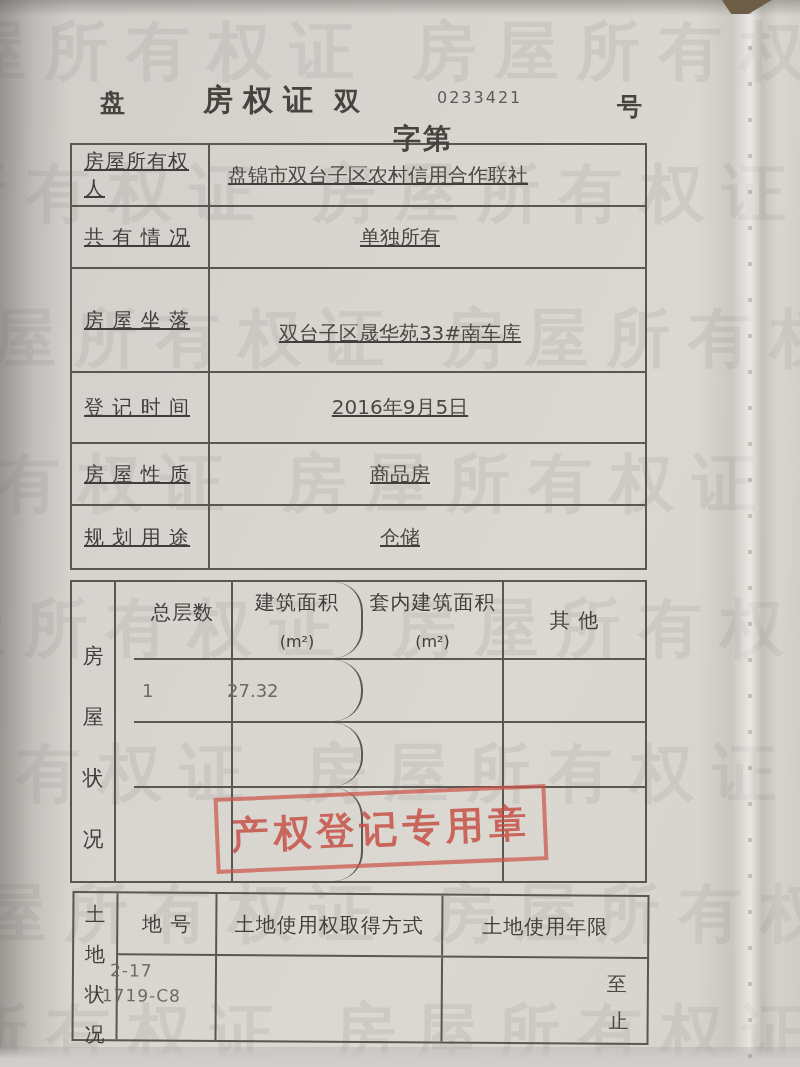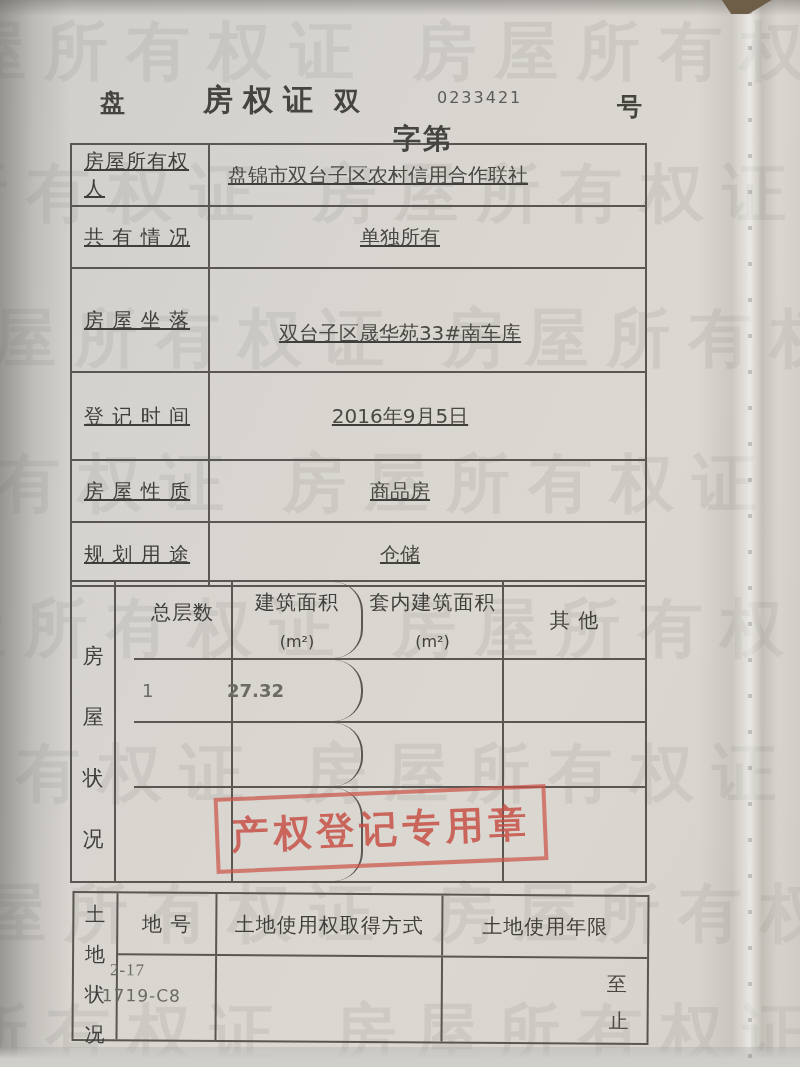--- a/index.html
+++ b/index.html
@@ -42,59 +42,59 @@
   .tbl { left:70px; top:143px; width:577px;text-decoration:underline; }
   .tbl-row { display:flex; border-bottom:2px solid #5a5752; }
   .tbl-row:last-child { border-bottom:none; }
   .tbl-label { width:138px; border-right:2px solid #5a5752; display:flex; align-items:center;
     padding-left:12px; font-size:20px; letter-spacing:1px; }
   .tbl-value { flex:1; display:flex; align-items:center; justify-content:center;
     font-size:20px; padding-right:55px; color:#4a4843; }
   .v-left { justify-content:flex-start; padding-left:18px; padding-right:0; }
   .v-top { align-items:flex-start; padding-top:14px;margin-top:37px; }
   .r1 { height:62px; } .r2 { height:62px; } .r3 { height:104px; }
-  .r4 { height:88px; } .r5 { height:62px; } .r6 { height:62px; }
+  .r4 { height:71px; } .r5 { height:62px; } .r6 { height:62px; }
   
   .house { left:70px; top:580px; width:577px; height:303px; display:flex; }
   .v-label-col { width:44px; border-right:2px solid #5a5752; display:flex; flex-direction:column;
     align-items:center; font-size:21px; }
   .house .v-label-col { padding-top:60px; gap:33px; }
   .house-main { flex:1; display:flex; flex-direction:column;padding-left:18px; }
   .house-header { display:flex; height:78px; border-bottom:2px solid #5a5752; }
   .h-col { border-right:2px solid #5a5752; display:flex; flex-direction:column;
     align-items:center; justify-content:center; font-size:20px; letter-spacing:1px; }
   .h-col:last-child { border-right:none; flex:1; }
   .h-unit { font-size:16px; margin-top:16px; letter-spacing:0; }
   .hc1 { width:99px; } .hc2 { width:130px;border-radius:29px; } .hc3 { width:141px; }
   .house-row { display:flex; border-bottom:2px solid #5a5752; }
   .house-row:last-child { border-bottom:none; flex:1; }
   .hr1 { height:63px; } .hr2 { height:65px; }
   .d-cell { border-right:2px solid #5a5752; display:flex; align-items:center;
     font-size:18px; color:#6c6a64; }
   .d-cell:last-child { border-right:none; flex:1; }
   .d-floors { padding-left:8px; }
-  .d-area span { margin-left:-6px;font-weight:bold; }
+  .d-area span { margin-left:-6px; }
   
   .stamp { position:absolute; left:215px; top:791px; width:332px; height:76px;
     border:4px solid rgba(203,84,74,0.72); transform:rotate(-2.4deg);
     display:flex; align-items:center; justify-content:center;
     font-size:38px; font-weight:700; letter-spacing:5px; color:rgba(198,76,66,0.82); z-index:6; }
   
   .land { left:72px; top:893px; width:577px; height:150px; display:flex; transform:rotate(0.4deg); }
   .land .v-label-col { padding-top:8px; gap:13px; font-size:20px; }
   .land-main { flex:1; display:flex; flex-direction:column; }
   .land-header { display:flex; height:62px; border-bottom:2px solid #5a5752; }
   .l-col { border-right:2px solid #5a5752; display:flex; align-items:center; justify-content:center;
     font-size:20px; letter-spacing:1px; }
   .l-col:last-child { border-right:none; flex:1; }
   .lc1 { width:99px; } .lc2 { width:226px; }
   .land-data { display:flex; flex:1; }
   .parcel-cell { width:99px; border-right:2px solid #5a5752; position:relative;
     font-size:17px; color:#6c6a64; z-index:4; }
-  .parcel-l1 { position:absolute; left:-8px; top:5px; letter-spacing:1px;font-family:Liberation Serif, serif; }
+  .parcel-l1 { position:absolute; left:-8px; top:5px; letter-spacing:1px; }
   .parcel-l2 { position:absolute; left:-16px; top:30px; letter-spacing:1px; }
   .method-cell { width:226px; border-right:2px solid #5a5752; }
   .term-cell { flex:1; position:relative; font-size:20px; color:#4a4843; }
   .term-from { position:absolute; right:20px; top:12px; }
   .term-to { position:absolute; right:18px; bottom:8px; }
 </style>
 </head>
 <body>
 
 <div class="photo">

